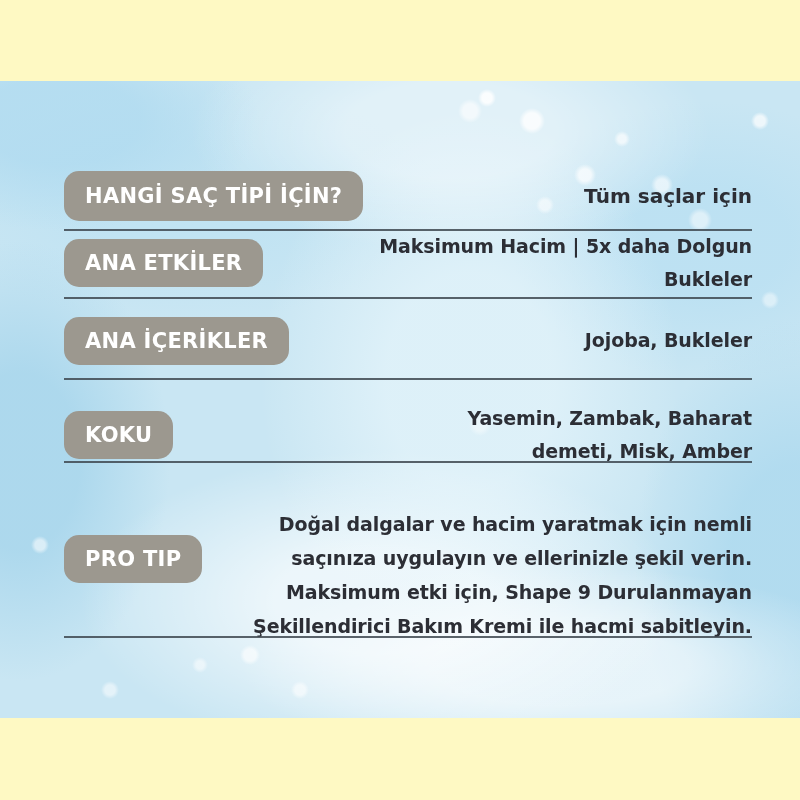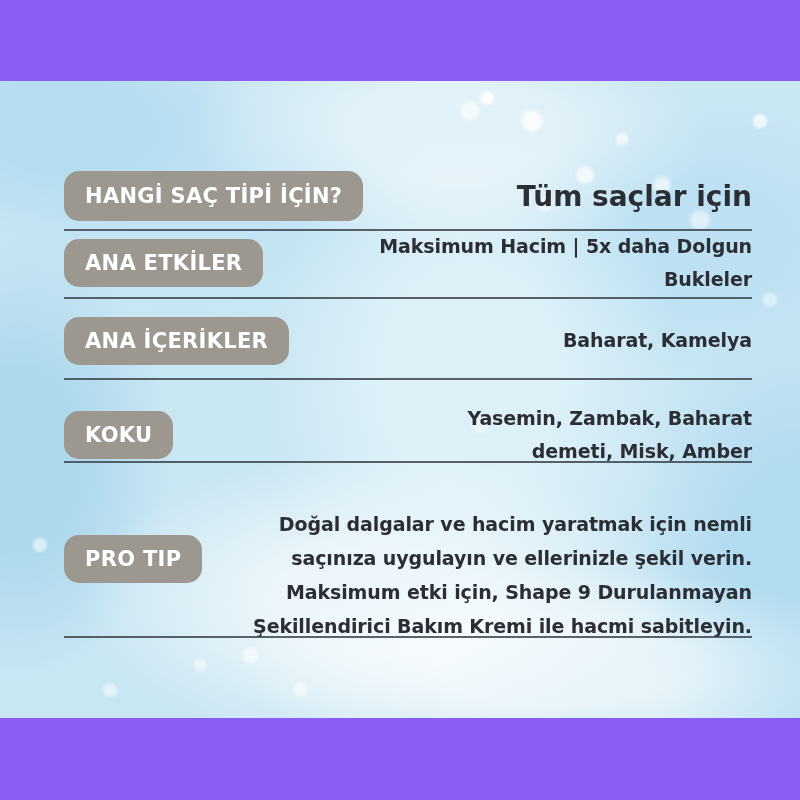--- a/index.html
+++ b/index.html
@@ -3,21 +3,21 @@
 <meta charset="utf-8">
 <style>
   html,body{margin:0;padding:0;}
   body{
     width:800px;height:800px;
     background:#ffffff;
     font-family:"DejaVu Sans","Liberation Sans",sans-serif;
     overflow:hidden;
   }
   .canvas{
-    position:relative;width:800px;height:800px;background:#8b5cf6;overflow:hidden;
+    position:relative;width:800px;height:800px;background:#fef9c3;overflow:hidden;
   }
   
   .band{
     position:absolute;left:0;top:81px;width:800px;height:637px;
     background-color:#c9e6f3;
     background-image:
       
       radial-gradient(circle at 487px 17px,  rgba(255,255,255,.85) 0 5px,  rgba(255,255,255,0) 9px),
       radial-gradient(circle at 532px 40px,  rgba(255,255,255,.8)  0 8px,  rgba(255,255,255,0) 13px),
       radial-gradient(circle at 585px 94px,  rgba(255,255,255,.7)  0 6px,  rgba(255,255,255,0) 11px),
@@ -53,21 +53,21 @@
   .badge{
     flex:0 0 auto;display:flex;align-items:center;
     background:#9c988f;color:#ffffff;
     border-radius:15px;padding:0 21px;height:48px;
     font-size:21px;font-weight:bold;letter-spacing:.3px;white-space:nowrap;
   }
   .value{
     flex:0 1 auto;text-align:right;color:#2c2e35;
     font-size:19px;font-weight:700;line-height:1.75;letter-spacing:-.1px;
   }
-  .value.bold{font-weight:bold;font-size:28px;letter-spacing:0;}
+  .value.bold{font-weight:bold;font-size:20px;letter-spacing:0;}
   .row-hair-type{top:168px;height:56px;}
   .row-hair-type .badge{height:50px;}
   .row-key-effects{top:238px;height:50px;gap:37px;}
   .row-key-ingredients{top:315px;height:52px;}
   .row-scent{top:392px;height:72px;margin-top:7px;}
   .row-scent .value{max-width:370px;}
   .row-pro-tip{top:488px;height:142px;}
   .row-pro-tip .value{max-width:500px;line-height:1.8;margin-top:32px;}
   .divider{
     position:absolute;left:0;width:688px;height:0;
@@ -100,21 +100,21 @@
         <span>ANA ETKİLER</span>
       </div>
       <div class="value">Maksimum Hacim | 5x daha Dolgun Bukleler</div>
     </div>
     <div class="divider divider-2"></div>
 
     <div class="row row-key-ingredients">
       <div class="badge">
         <span>ANA İÇERİKLER</span>
       </div>
-      <div class="value">Baharat, Kamelya</div>
+      <div class="value">Jojoba, Bukleler</div>
     </div>
     <div class="divider divider-3"></div>
 
     <div class="row row-scent">
       <div class="badge">
         <span>KOKU</span>
       </div>
       <div class="value">Yasemin, Zambak, Baharat demeti, Misk, Amber</div>
     </div>
     <div class="divider divider-4"></div>

